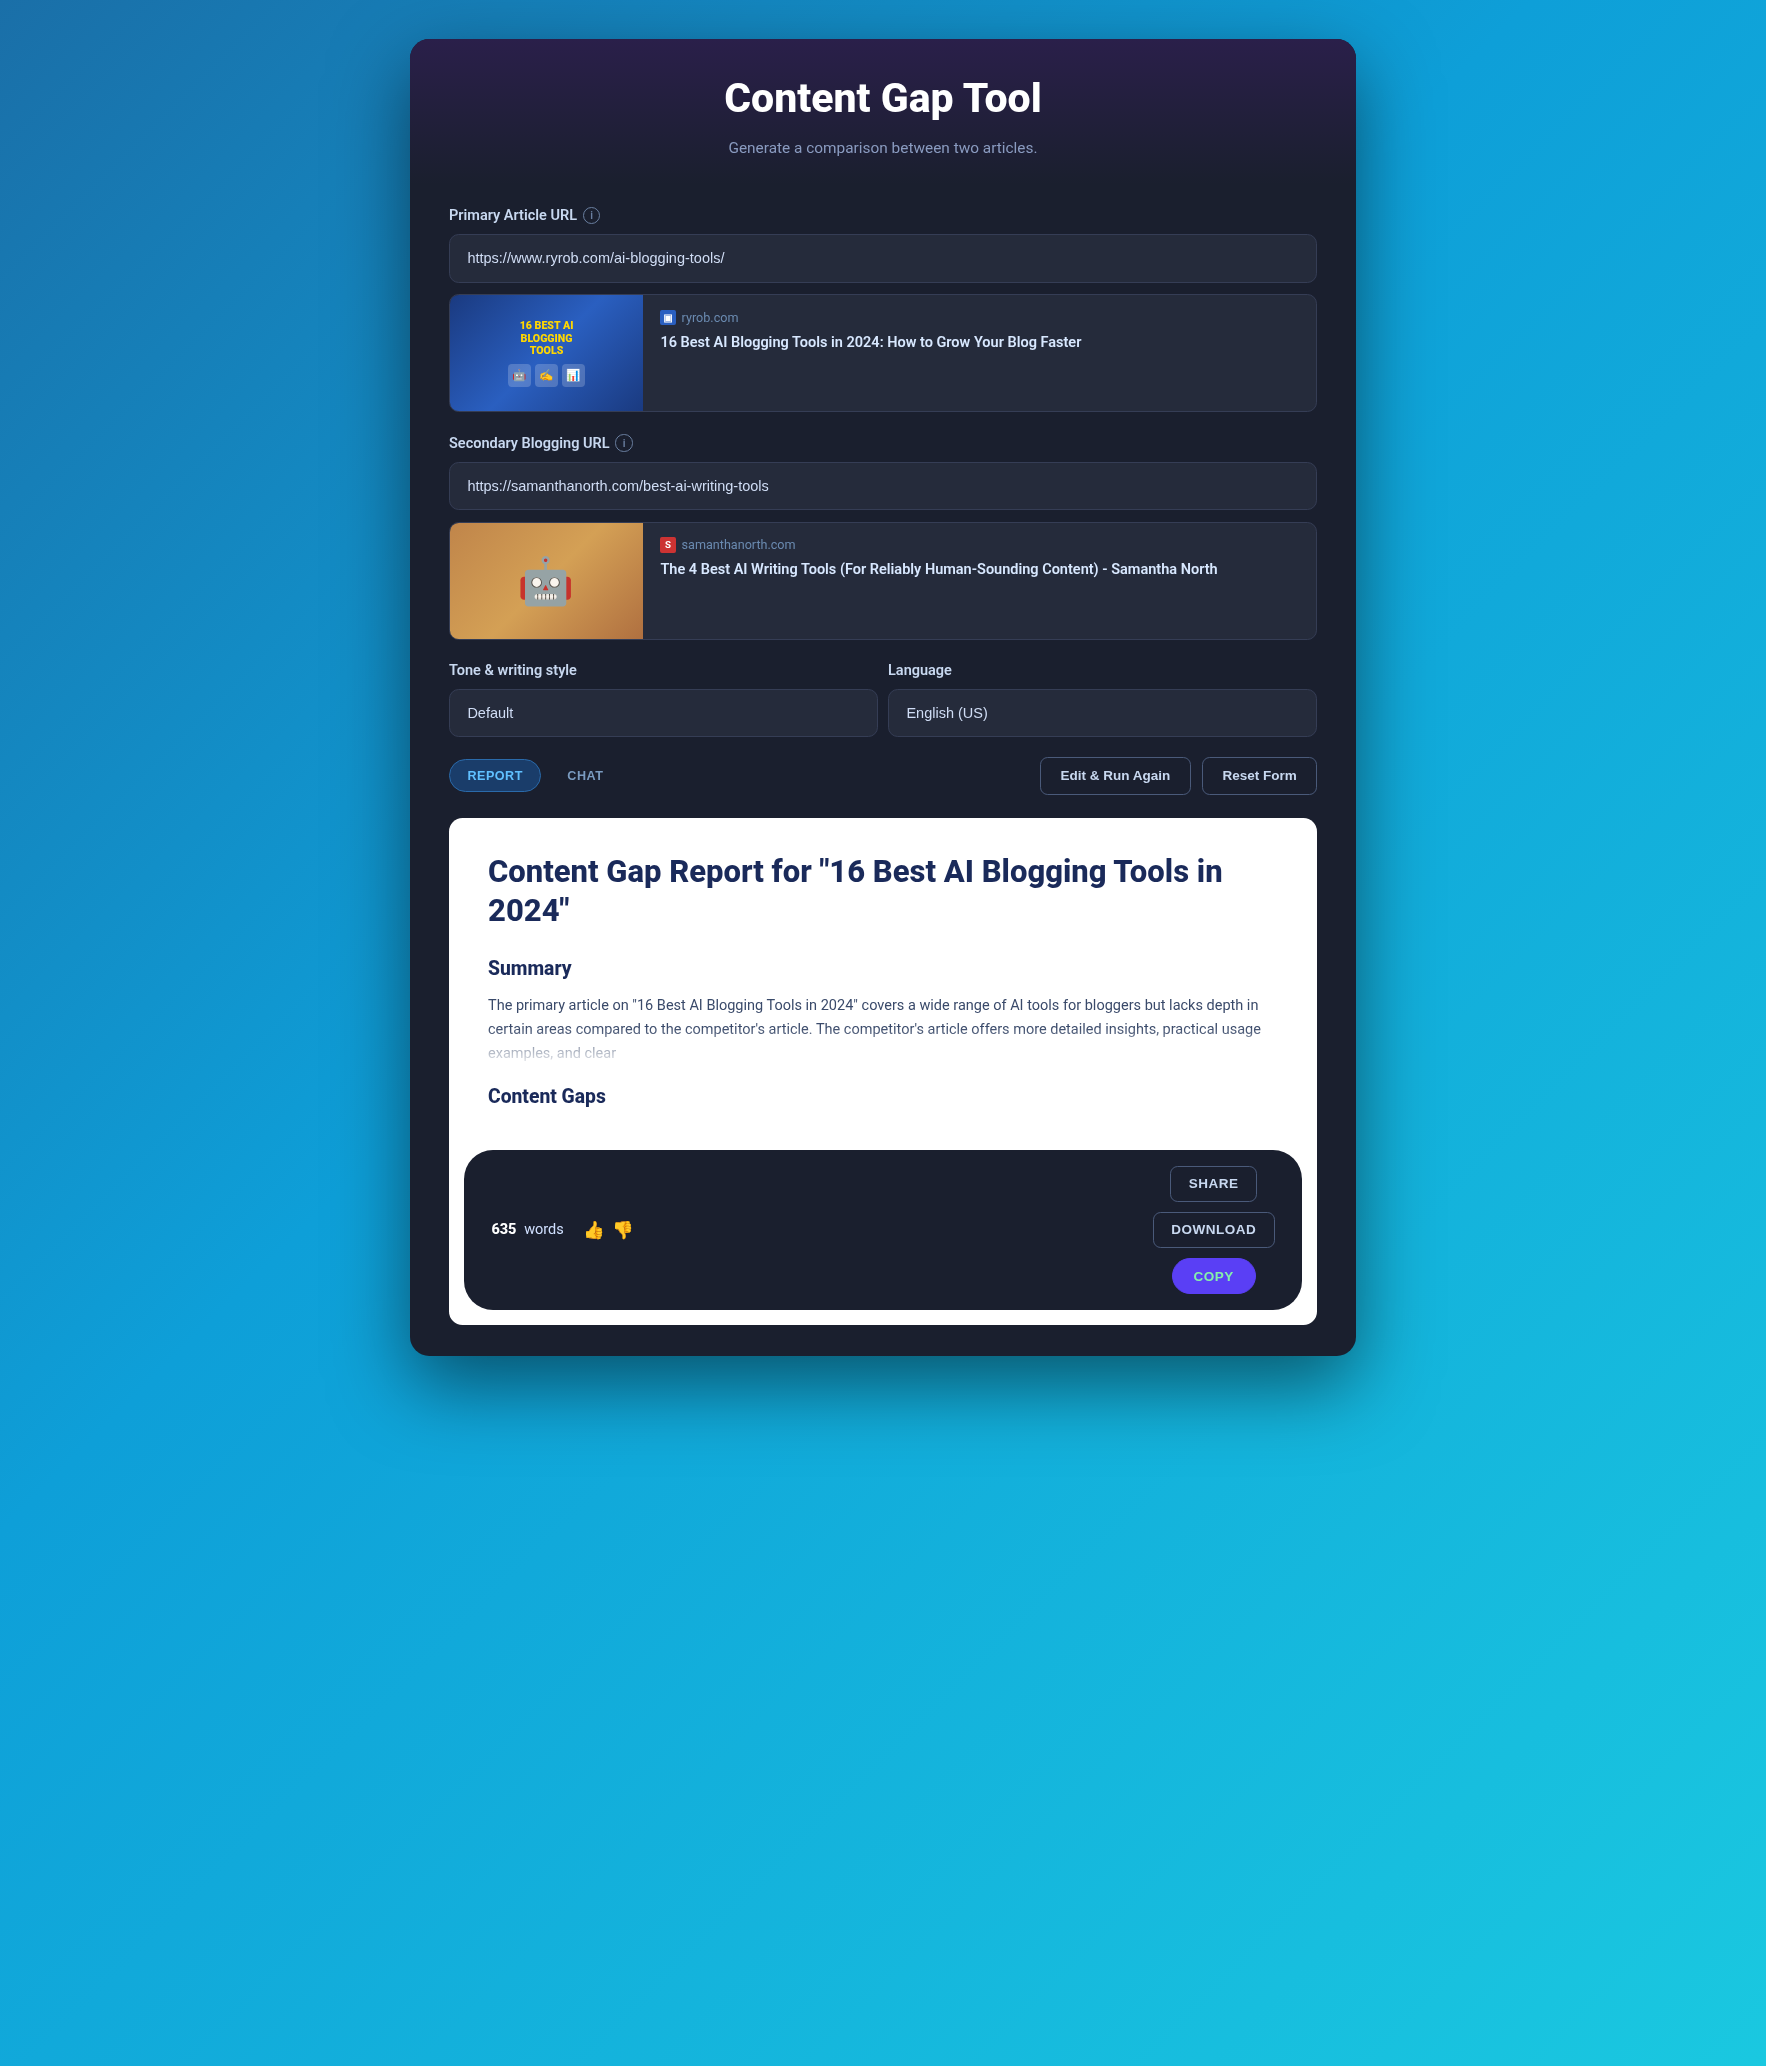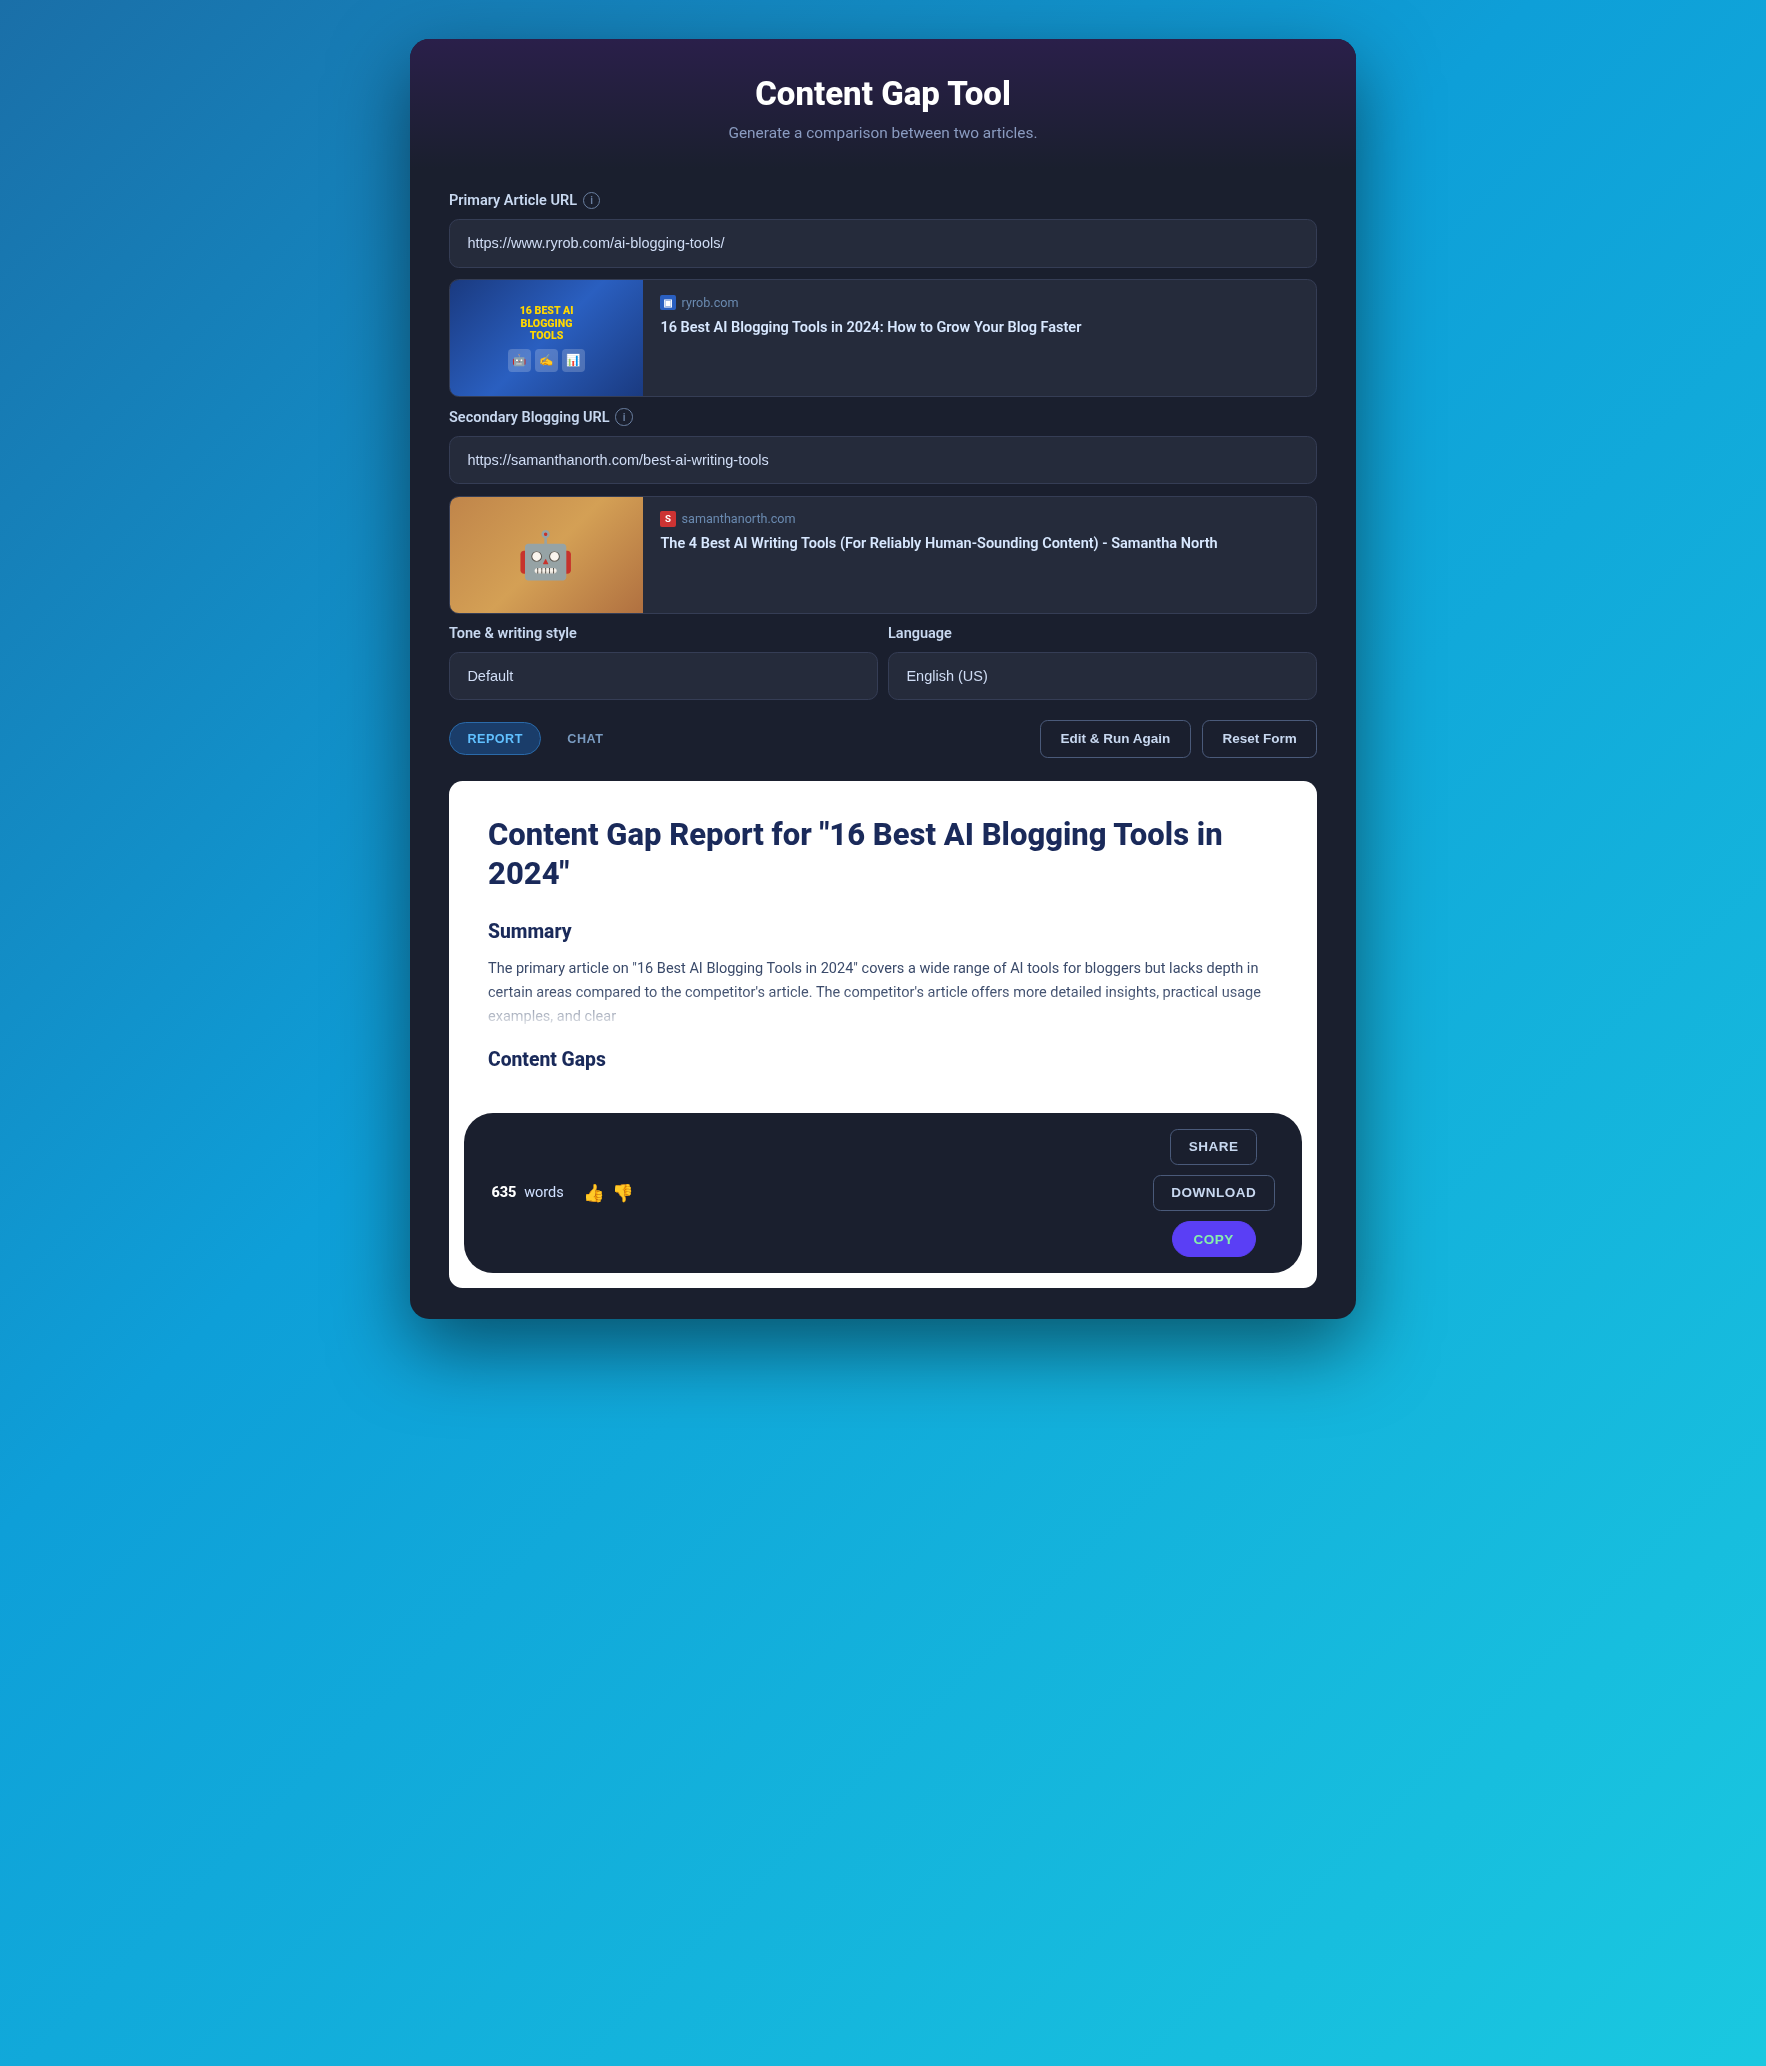--- a/index.html
+++ b/index.html
@@ -19,24 +19,24 @@
       max-width: 100%;
       overflow: hidden;
       box-shadow: 0 29px 77px rgba(0,0,0,0.5);
     }
     .app-header {
       background: linear-gradient(180deg, #2a1f4a 0%, #1a1f2e 100%);
       padding: 35px 39px 27px;
       text-align: center;
     }
     .app-title {
-      font-size: 33px;
+      font-size: 41px;
       font-weight: 800;
       color: #ffffff;
-      margin-bottom: 11px;
+      margin-bottom: 17px;
     }
     .app-subtitle {
       font-size: 15.4px;
       color: #8a9bc0;
     }
     .app-body {
       padding: 23px 39px 31px;
     }
     .field-label {
       font-size: 14.5px;
@@ -160,21 +160,21 @@
       background: #cc3333;
       color: white;
     }
     .preview-title {
       font-size: 14.5px;
       font-weight: 600;
       color: #d8e8ff;
       line-height: 1.4;
     }
     .section-gap {
-      margin-bottom: 11px;
+      margin-bottom: 22px;
     }
     .row-fields {
       display: flex;
       gap: 10px;
       margin-bottom: 19.3px;
     }
     .row-fields .field-col {
       flex: 1;
     }
     .select-input {

